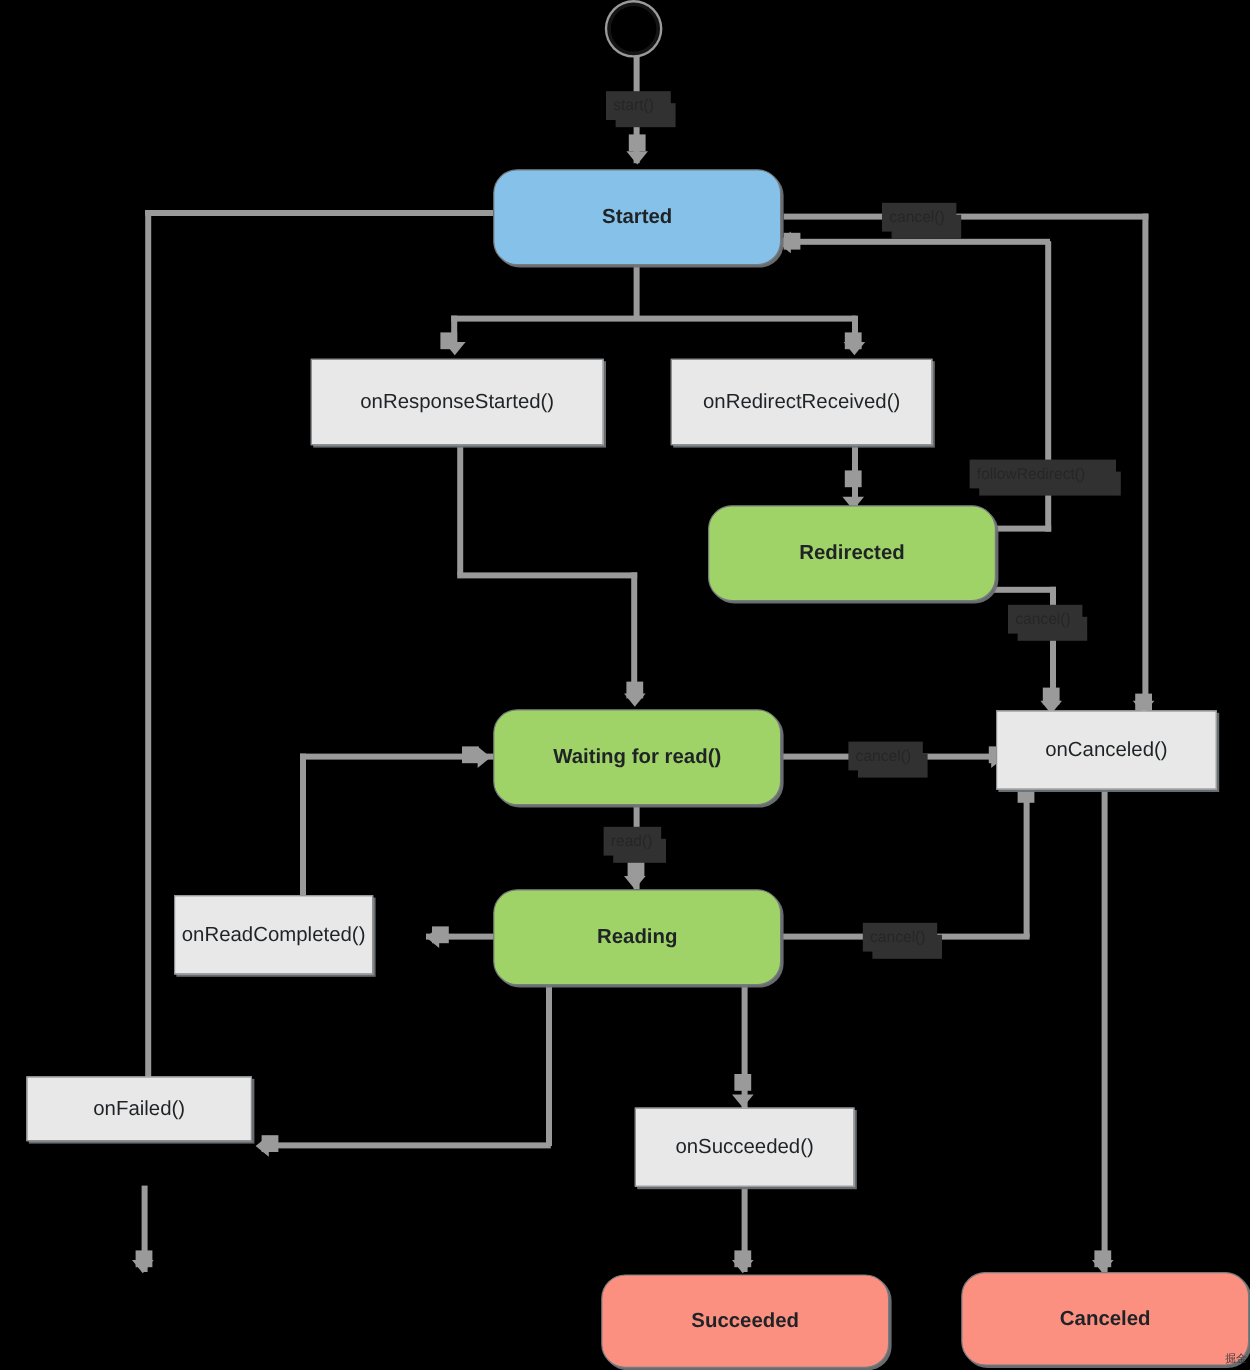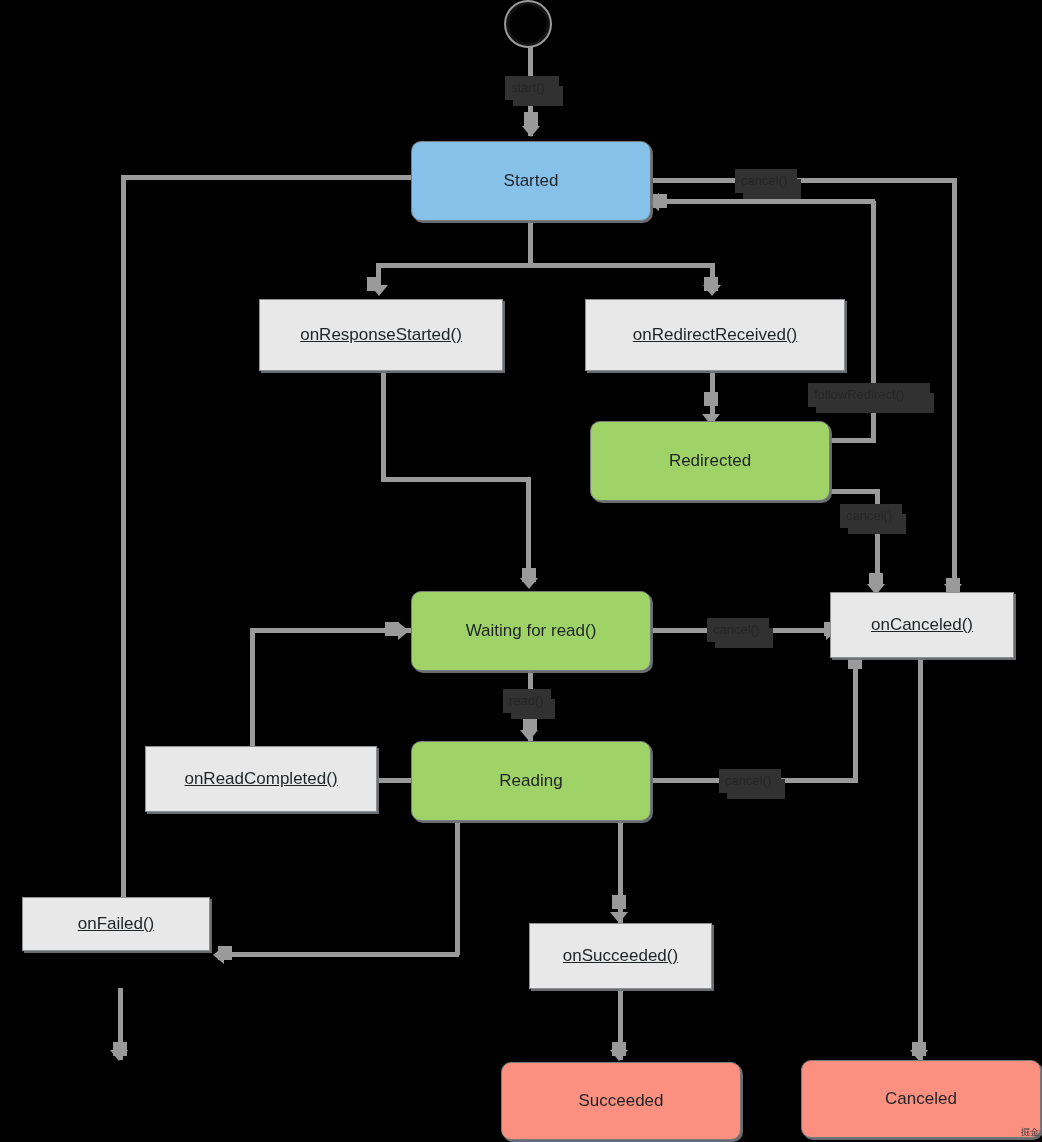--- a/index.html
+++ b/index.html
@@ -2,24 +2,24 @@
 <html><head>
 <meta charset="utf-8">
 <style>
   html,body{margin:0;padding:0;background:#000;}
   #stage{position:relative;width:1042px;height:1142px;background:#000;
          font-family:"Liberation Sans","DejaVu Sans",sans-serif;overflow:hidden;}
 
   
   .node{position:absolute;box-sizing:border-box;display:flex;align-items:center;
         justify-content:center;text-align:center;color:#1f2326;}
-  .state{border-radius:10px;border:1px solid #767b7e;font-weight:normal;font-size:17px;
+  .state{border-radius:20px;border:1px solid #767b7e;font-weight:bold;font-size:17px;
          box-shadow:2px 2px 0 0 rgba(110,114,117,.95);text-align:right;}
   .action{border:1px solid #8d9194;font-weight:normal;font-size:17px;
-          background:#e8e8e8;box-shadow:2px 2px 0 0 rgba(110,114,117,.95);text-decoration:underline;}
+          background:#e8e8e8;box-shadow:2px 2px 0 0 rgba(110,114,117,.95);}
   .st-start{background:#85c1e9;}
   .st-green{background:#9fd368;}
   .st-red{background:#fb8f80;}
 
   .start-dot{position:absolute;width:44px;height:44px;border-radius:50%;
              background:#000;border:3px solid #141414;box-sizing:border-box;
              box-shadow:0 0 0 2px #9a9a9a;}
 
   
   .edge{position:absolute;background:#9a9a9a;}
@@ -145,41 +145,41 @@
   <div class="start-dot" style="left:506px;top:2px;"></div>
 
   <div class="node state st-start" style="left:411px;top:141px;width:240px;height:80px;">
     <span>Started</span>
   </div>
 
   <div class="node action" style="left:259px;top:299px;width:244px;height:72px;">
     <span>onResponseStarted()</span>
   </div>
 
-  <div class="node action" style="left:585px;top:299px;width:260px;height:72px;">
+  <div class="node action" style="left:559px;top:299px;width:218px;height:72px;">
     <span>onRedirectReceived()</span>
   </div>
 
   <div class="node state st-green" style="left:411px;top:591px;width:240px;height:80px;">
     <span>Waiting for read()</span>
   </div>
 
   <div class="node state st-green" style="left:590px;top:421px;width:240px;height:80px;">
     <span>Redirected</span>
   </div>
 
   <div class="node action" style="left:830px;top:592px;width:184px;height:66px;text-align:right;">
     <span>onCanceled()</span>
   </div>
 
   <div class="node state st-green" style="left:411px;top:741px;width:240px;height:80px;">
     <span>Reading</span>
   </div>
 
-  <div class="node action" style="left:145px;top:746px;width:232px;height:66px;">
+  <div class="node action" style="left:145px;top:746px;width:166px;height:66px;">
     <span>onReadCompleted()</span>
   </div>
 
   <div class="node action" style="left:22px;top:897px;width:188px;height:54px;">
     <span>onFailed()</span>
   </div>
 
   <div class="node action" style="left:529px;top:923px;width:183px;height:66px;">
     <span>onSucceeded()</span>
   </div>

